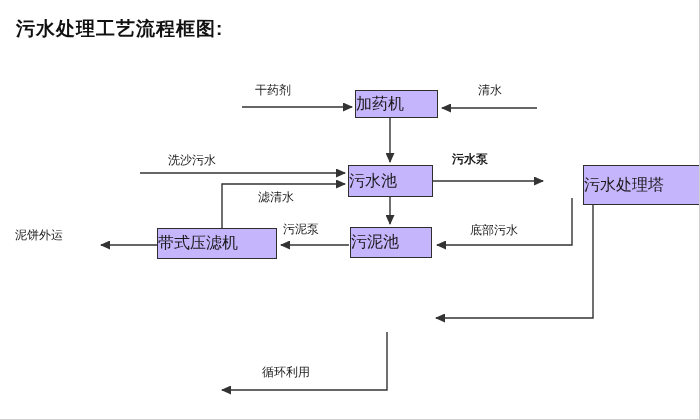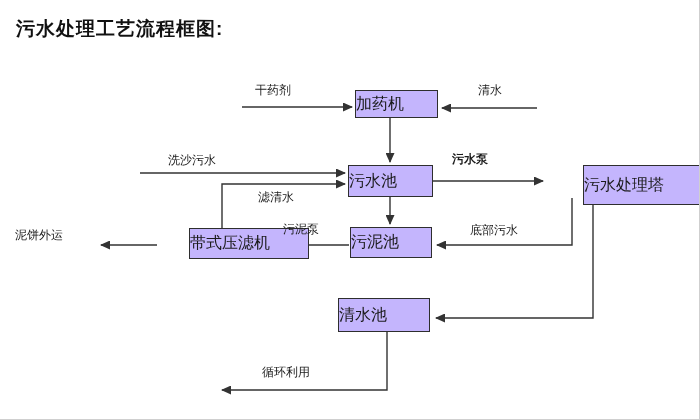--- a/index.html
+++ b/index.html
@@ -87,27 +87,24 @@
   </div>
 
   <div class="node" style="left:547px;top:165px;width:133px;height:40px;margin-left:36px;">
     <span>污水处理塔</span>
   </div>
 
   <div class="node" style="left:350px;top:227px;width:82px;height:31px;">
     <span>污泥池</span>
   </div>
 
-  <div class="node" style="left:157px;top:228px;width:120px;height:31px;margin-left:32px;">
+  <div class="node" style="left:157px;top:228px;width:120px;height:31px;">
     <span>带式压滤机</span>
   </div>
 
-  <div class="node" style="left:338px;top:298px;width:92px;height:34px;">
-    <span>清水池</span>
-  </div>
 
   <div class="flabel" style="left:255px;top:82px;">干药剂</div>
 
   <div class="flabel" style="left:478px;top:82px;">清水</div>
 
   <div class="flabel" style="left:168px;top:152px;">洗沙污水</div>
 
   <div class="flabel" style="left:258px;top:189px;">滤清水</div>
 
   <div class="flabel" style="left:452px;top:151px;font-weight:bold;">污水泵</div>

